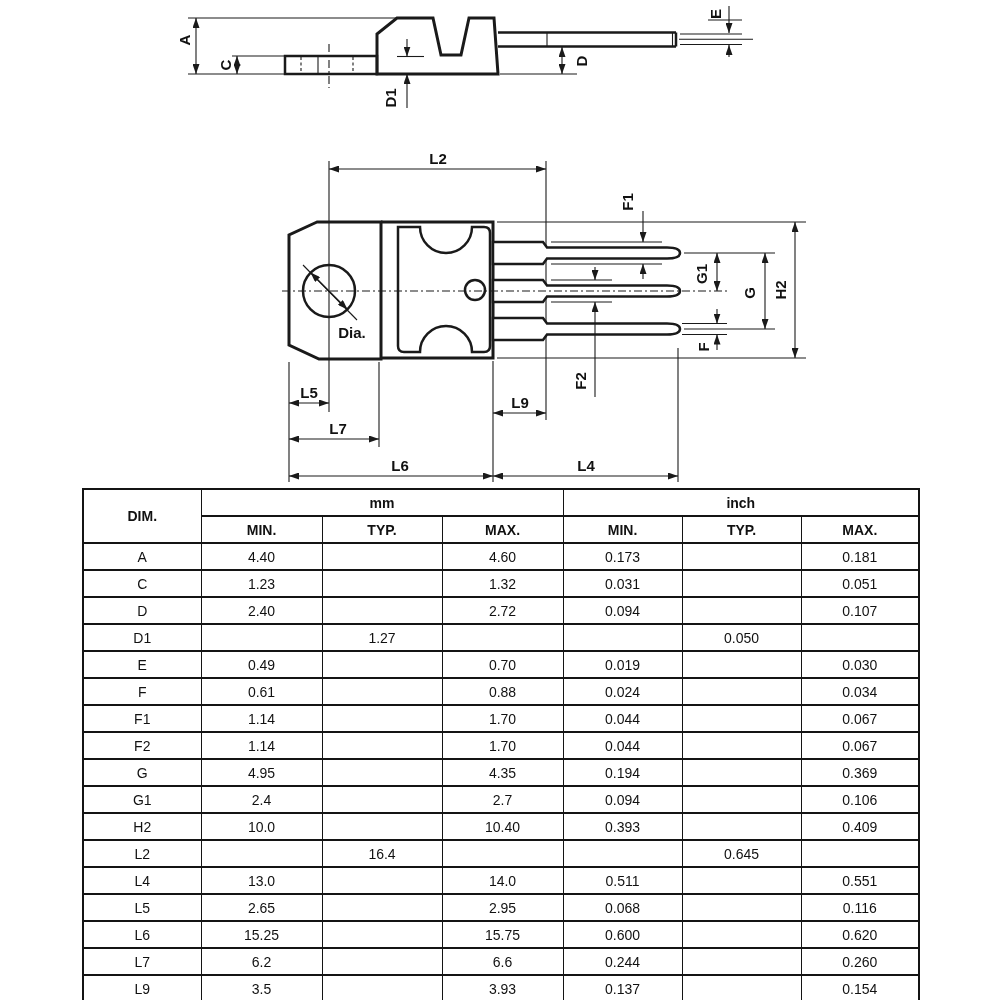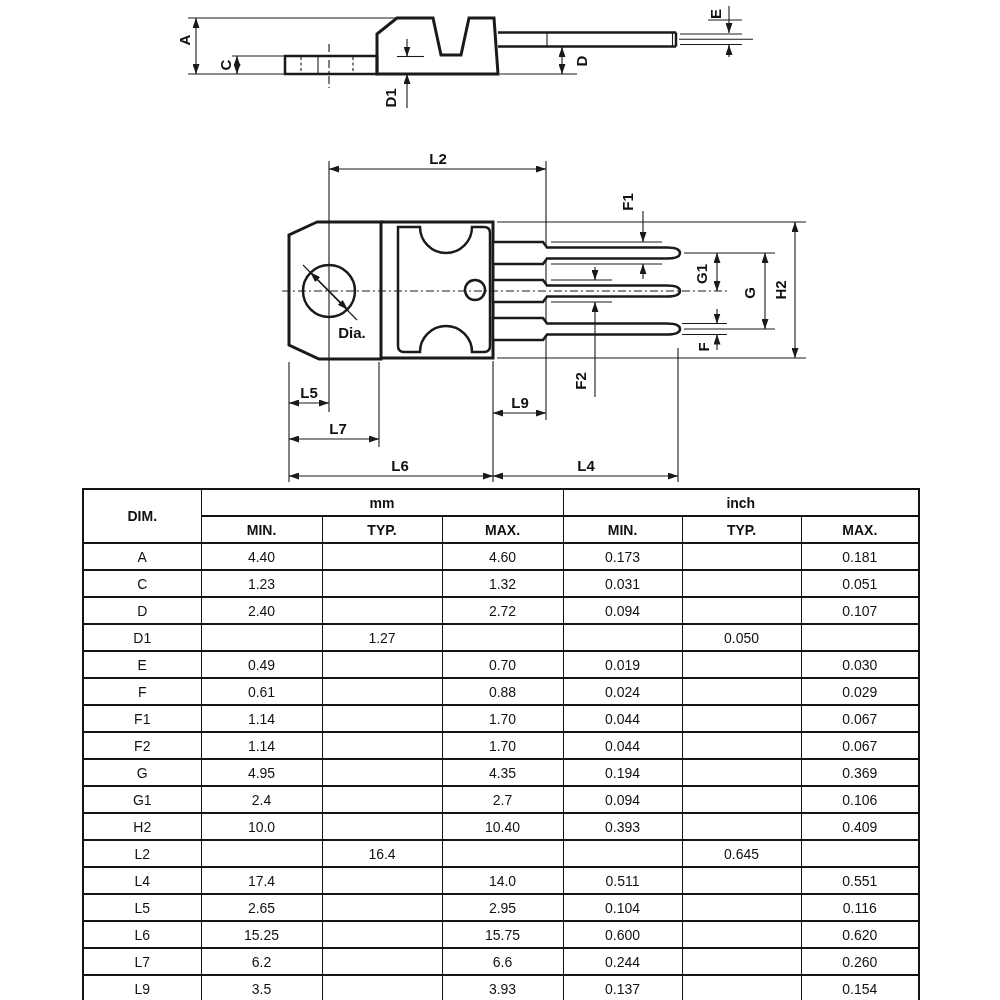--- a/index.html
+++ b/index.html
@@ -217,21 +217,21 @@
           <td></td>
           <td>0.030</td>
         </tr>
         <tr>
           <td>F</td>
           <td>0.61</td>
           <td></td>
           <td>0.88</td>
           <td>0.024</td>
           <td></td>
-          <td>0.029</td>
+          <td>0.034</td>
         </tr>
         <tr>
           <td>F1</td>
           <td>1.14</td>
           <td></td>
           <td>1.70</td>
           <td>0.044</td>
           <td></td>
           <td>0.067</td>
         </tr>
@@ -275,33 +275,33 @@
           <td>L2</td>
           <td></td>
           <td>16.4</td>
           <td></td>
           <td></td>
           <td>0.645</td>
           <td></td>
         </tr>
         <tr>
           <td>L4</td>
-          <td>17.4</td>
+          <td>13.0</td>
           <td></td>
           <td>14.0</td>
           <td>0.511</td>
           <td></td>
           <td>0.551</td>
         </tr>
         <tr>
           <td>L5</td>
           <td>2.65</td>
           <td></td>
           <td>2.95</td>
-          <td>0.104</td>
+          <td>0.068</td>
           <td></td>
           <td>0.116</td>
         </tr>
         <tr>
           <td>L6</td>
           <td>15.25</td>
           <td></td>
           <td>15.75</td>
           <td>0.600</td>
           <td></td>

